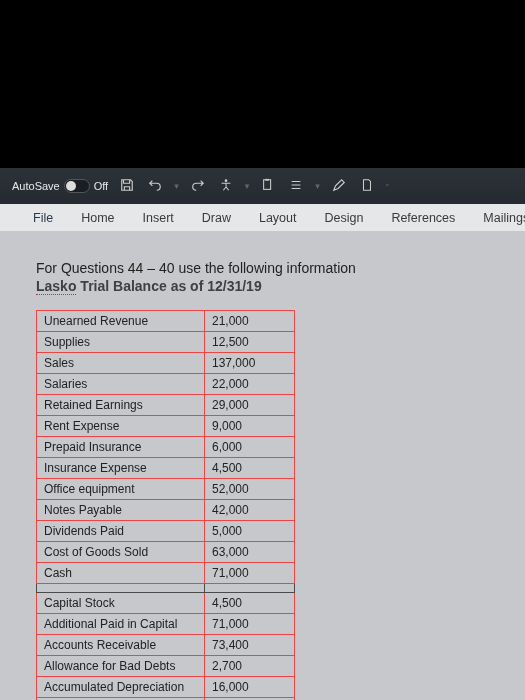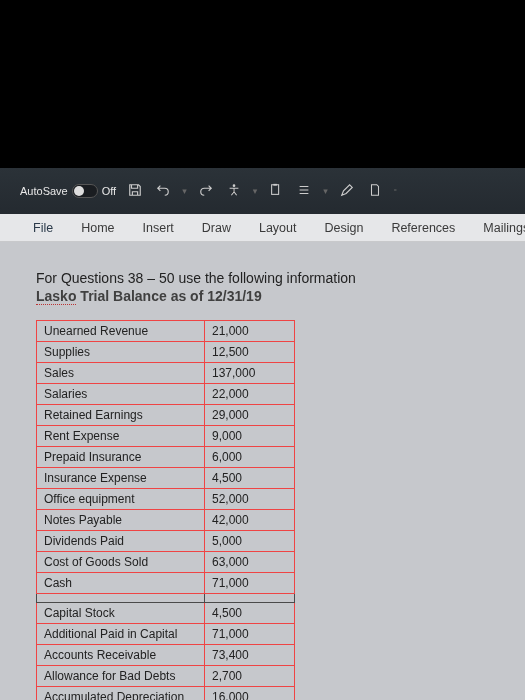--- a/index.html
+++ b/index.html
@@ -13,25 +13,25 @@
     }
     .monitor-bezel {
       position: absolute;
       top: 168px;
       left: 0;
       right: 0;
       bottom: 0;
       background: #5a6268;
     }
     .title-bar {
-      height: 46px;
+      height: 36px;
       background: linear-gradient(to bottom, #2b3238, #242a30);
       display: flex;
       align-items: center;
-      padding: 0 20px;
+      padding: 0 12px;
       gap: 10px;
       color: #e8e8e8;
       font-size: 11px;
     }
     .autosave {
       display: flex;
       align-items: center;
       gap: 4px;
     }
     .toggle {
@@ -181,21 +181,21 @@
     <div class="ribbon-tab">Home</div>
     <div class="ribbon-tab">Insert</div>
     <div class="ribbon-tab">Draw</div>
     <div class="ribbon-tab">Layout</div>
     <div class="ribbon-tab">Design</div>
     <div class="ribbon-tab">References</div>
     <div class="ribbon-tab">Mailings</div>
   </div>
 
   <div class="doc-area">
-    <div class="instruction">For Questions 38 – 50 use the following information</div>
+    <div class="instruction">For Questions 44 – 40 use the following information</div>
     <div class="subtitle">
       <span class="lasko">Lasko</span><span> Trial Balance as of 12/31/19</span>
     </div>
 
     <table class="trial">
       <tbody id="tbody-a">
           <tr>
             <td class="label">Unearned Revenue</td>
             <td class="val">21,000</td>
           </tr>

